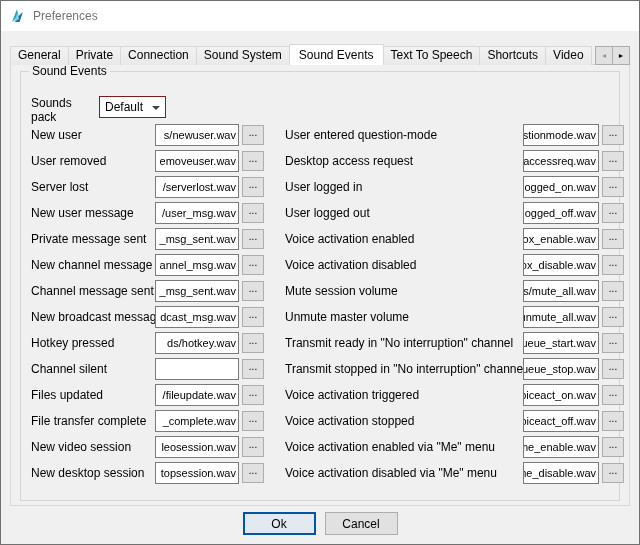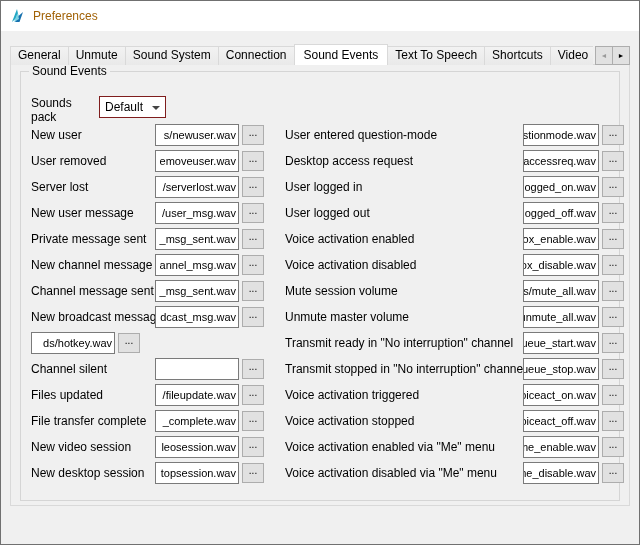--- a/index.html
+++ b/index.html
@@ -16,21 +16,21 @@
     background: #f0f0f0;
     overflow: hidden;
   }
   .titlebar {
     height: 30px;
     background: #ffffff;
     display: flex; align-items: center;
     padding-left: 8px; gap: 7px;
   }
   .titlebar .app-icon { width: 17px; height: 17px; display: inline-flex; }
-  .title-text { font-size: 12px; color: #a16207; }
+  .title-text { font-size: 12px; color: #737373; }
 
   .dialog-body { position: absolute; top: 30px; left: 0; right: 0; bottom: 0; background: #f0f0f0; }
 
   
   .tabbar {
     position: absolute; top: 14px; left: 9px; right: 9px; height: 20px;
     display: flex; align-items: flex-end; z-index: 3;
   }
   .tab-strip { display: flex; align-items: flex-end; overflow: hidden; flex: 1; margin-right: 37px; white-space: nowrap; }
   .tab {
@@ -144,23 +144,23 @@
       </svg>
     </span>
     <span class="title-text">Preferences</span>
   </div>
 
   <div class="dialog-body">
 
     <div class="tabbar">
       <div class="tab-strip">
           <div class="tab">General</div>
-          <div class="tab">Unmute</div>
+          <div class="tab">Private</div>
+          <div class="tab">Connection</div>
           <div class="tab">Sound System</div>
-          <div class="tab">Connection</div>
           <div class="tab selected">Sound Events</div>
           <div class="tab">Text To Speech</div>
           <div class="tab">Shortcuts</div>
           <div class="tab">Video</div>
         </div>
       <div class="tab-scroll">
         <button class="disabled">◄</button>
         <button>►</button>
       </div>
     </div>
@@ -230,20 +230,21 @@
                   <button class="browse-btn">...</button>
                 </div>
                 <div class="field-row">
                   <span class="field-label">New broadcast message</span>
                   <div class="field-input" role="textbox">
                     <span>dcast_msg.wav</span>
                   </div>
                   <button class="browse-btn">...</button>
                 </div>
                 <div class="field-row">
+                  <span class="field-label">Hotkey pressed</span>
                   <div class="field-input" role="textbox">
                     <span>ds/hotkey.wav</span>
                   </div>
                   <button class="browse-btn">...</button>
                 </div>
                 <div class="field-row">
                   <span class="field-label">Channel silent</span>
                   <div class="field-input" role="textbox">
                     <span></span>
                   </div>
@@ -377,15 +378,19 @@
                   </div>
                   <button class="browse-btn">...</button>
                 </div>
               </div>
           </div>
 
         </div>
       </div>
     </div>
 
+    <div class="footer">
+      <button class="default-btn">Ok</button>
+      <button>Cancel</button>
+    </div>
 
   </div>
 </div>
 
 </body></html>

